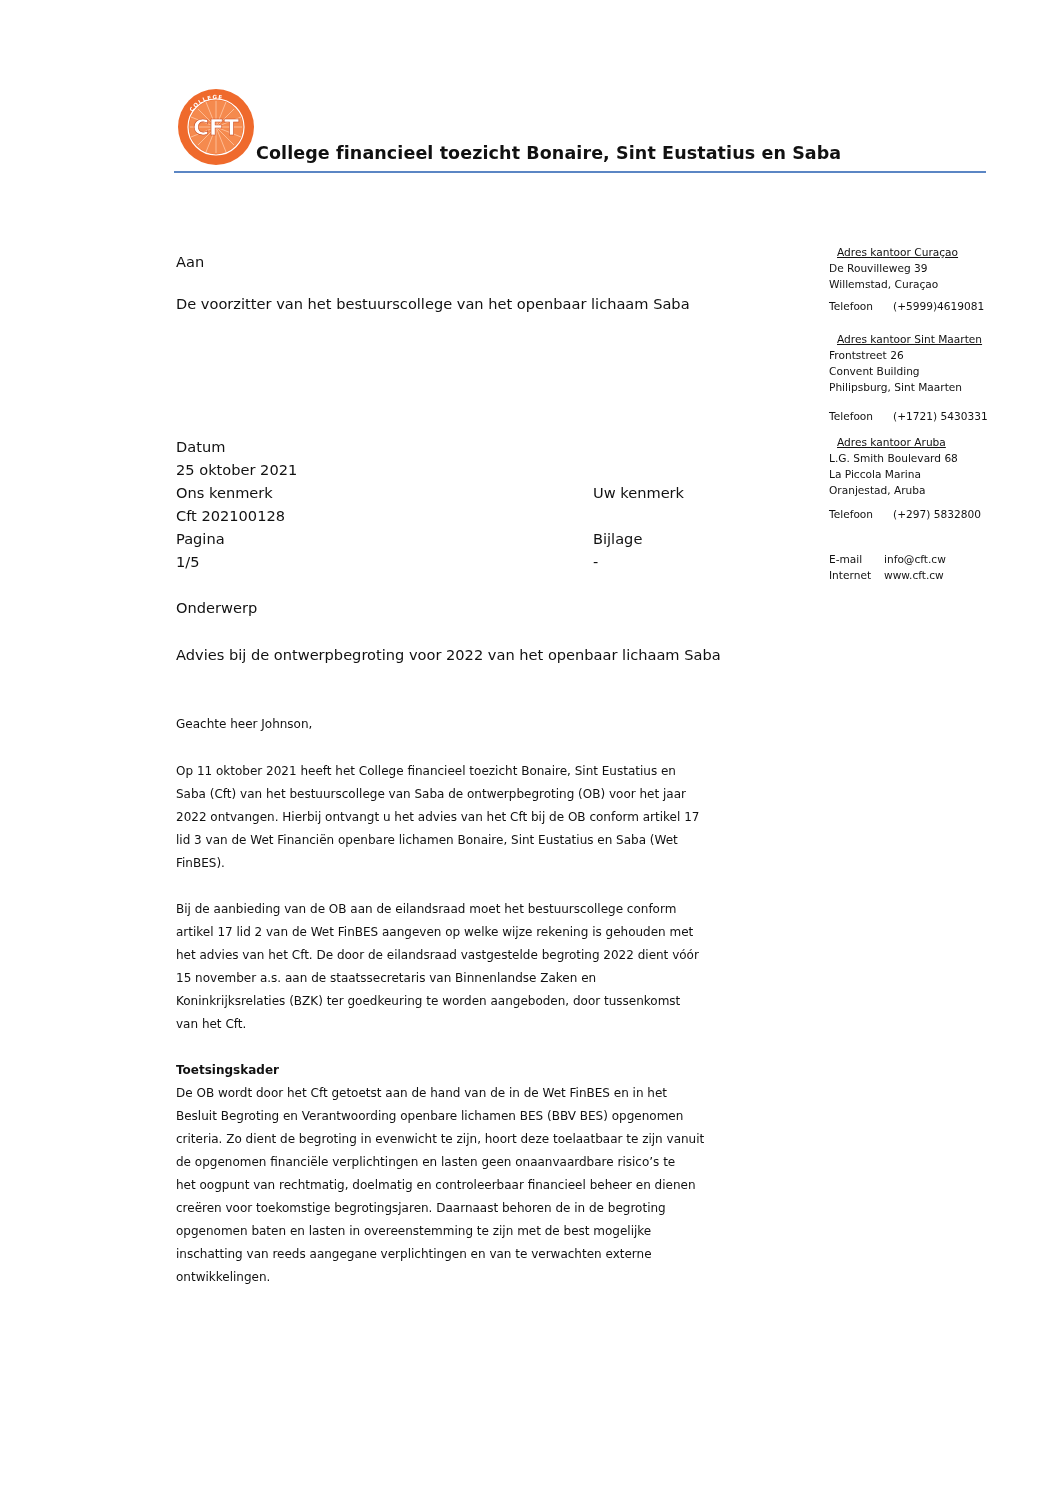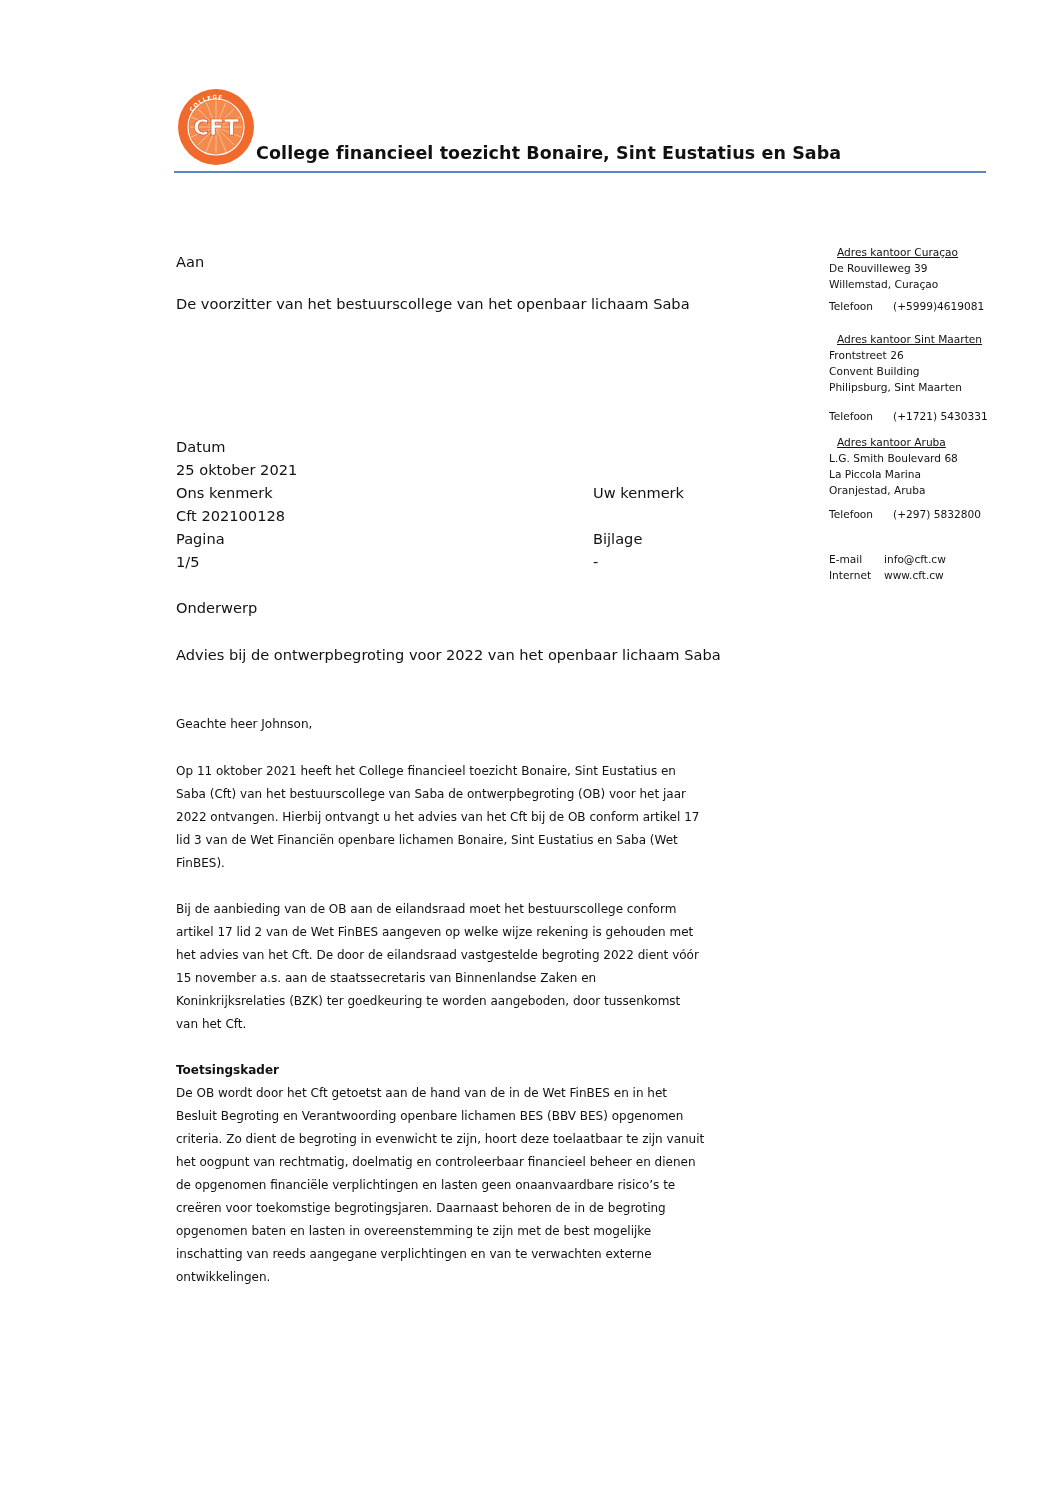--- a/index.html
+++ b/index.html
@@ -122,19 +122,19 @@
   <p>15 november a.s. aan de staatssecretaris van Binnenlandse Zaken en</p>
   <p>Koninkrijksrelaties (BZK) ter goedkeuring te worden aangeboden, door tussenkomst</p>
   <p>van het Cft.</p>
 </div>
 
 <div class="para" style="top:1059px;">
   <p class="bold">Toetsingskader</p>
   <p>De OB wordt door het Cft getoetst aan de hand van de in de Wet FinBES en in het</p>
   <p>Besluit Begroting en Verantwoording openbare lichamen BES (BBV BES) opgenomen</p>
   <p>criteria. Zo dient de begroting in evenwicht te zijn, hoort deze toelaatbaar te zijn vanuit</p>
+  <p>de opgenomen financiële verplichtingen en lasten geen onaanvaardbare risico’s te</p>
   <p>het oogpunt van rechtmatig, doelmatig en controleerbaar financieel beheer en dienen</p>
-  <p>de opgenomen financiële verplichtingen en lasten geen onaanvaardbare risico’s te</p>
   <p>creëren voor toekomstige begrotingsjaren. Daarnaast behoren de in de begroting</p>
   <p>opgenomen baten en lasten in overeenstemming te zijn met de best mogelijke</p>
   <p>inschatting van reeds aangegane verplichtingen en van te verwachten externe</p>
   <p>ontwikkelingen.</p>
 </div>
 
 </body></html>

